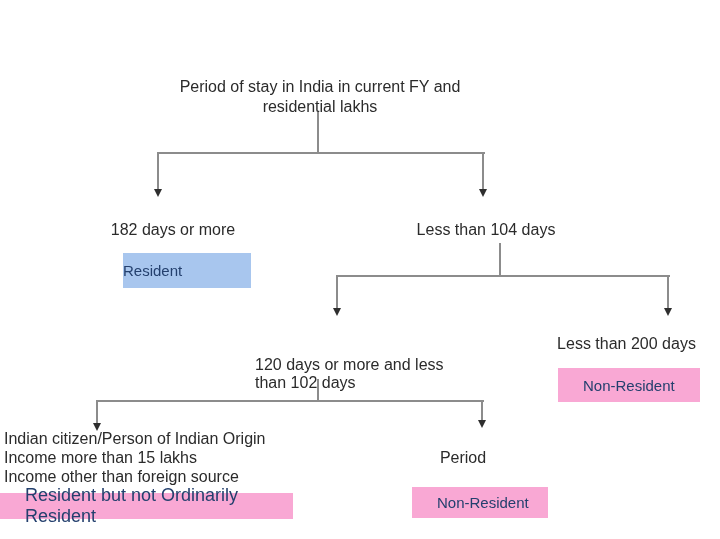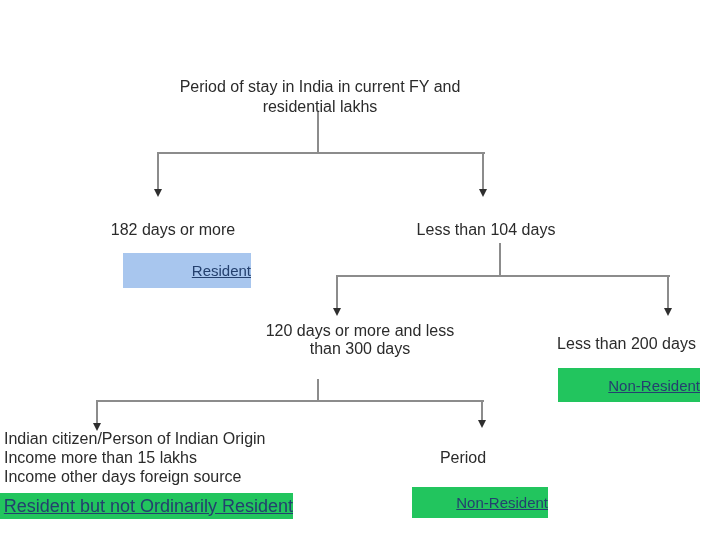--- a/index.html
+++ b/index.html
@@ -17,27 +17,26 @@
     position: absolute;
     font-size: 16px;
     line-height: 19px;
     color: #2b2b2b;
   }
   .center { text-align: center; }
   .box {
     position: absolute;
     display: flex;
     align-items: center;
-    justify-content: flex-end;
+    justify-content: flex-start;
     font-size: 15px;
     color: #24406e;
-    text-decoration: underline;
   }
   .box-strong { background: #a8c6ee; }
-  .box-light  { background: #22c55e; }
+  .box-light  { background: #f9a8d4; padding-left: 25px; }
   .line { position: absolute; background: #8c8c8c; }
   .vl { width: 2px; }
   .hl { height: 2px; }
   .arrow {
     position: absolute;
     width: 0; height: 0;
     border-left: 4px solid transparent;
     border-right: 4px solid transparent;
     border-top: 8px solid #2e2e2e;
   }
@@ -66,41 +65,41 @@
 
   <div class="label center" style="left:406px; top:220px; width:160px;">Less than 104 days</div>
 
   <div class="line vl" style="left:499px; top:243px; height:33px;"></div>
   <div class="line hl" style="left:336px; top:275px; width:334px;"></div>
   <div class="line vl" style="left:336px; top:275px; height:33px;"></div>
   <div class="arrow" style="left:333px; top:308px;"></div>
   <div class="line vl" style="left:667px; top:275px; height:33px;"></div>
   <div class="arrow" style="left:664px; top:308px;"></div>
 
-  <div class="label" style="left:255px; top:322px; width:210px; line-height:18px;text-align:center;">
+  <div class="label" style="left:255px; top:356px; width:210px; line-height:18px;">
     <div>120 days or more and less</div>
-    <div>than 300 days</div>
+    <div>than 102 days</div>
   </div>
 
   <div class="label center" style="left:544px; top:334px; width:165px;">Less than 200 days</div>
   <div class="box box-light" style="left:558px; top:368px; width:142px; height:34px;">
     <span>Non-Resident</span>
   </div>
 
   <div class="line vl" style="left:317px; top:379px; height:22px;"></div>
   <div class="line hl" style="left:96px; top:400px; width:388px;"></div>
   <div class="line vl" style="left:96px; top:400px; height:23px;"></div>
   <div class="arrow" style="left:93px; top:423px;"></div>
   <div class="line vl" style="left:481px; top:400px; height:20px;"></div>
   <div class="arrow" style="left:478px; top:420px;"></div>
 
   <div class="label" style="left:4px; top:429px; width:320px; line-height:19px;">
     <div>Indian citizen/Person of Indian Origin</div>
     <div>Income more than 15 lakhs</div>
-    <div>Income other days foreign source</div>
+    <div>Income other than foreign source</div>
   </div>
   <div class="box box-light" style="left:0px; top:493px; width:293px; height:26px; font-size:18px;">
     <span>Resident but not Ordinarily Resident</span>
   </div>
 
   <div class="label center" style="left:413px; top:448px; width:100px;">Period</div>
   <div class="box box-light" style="left:412px; top:487px; width:136px; height:31px;">
     <span>Non-Resident</span>
   </div>
 

